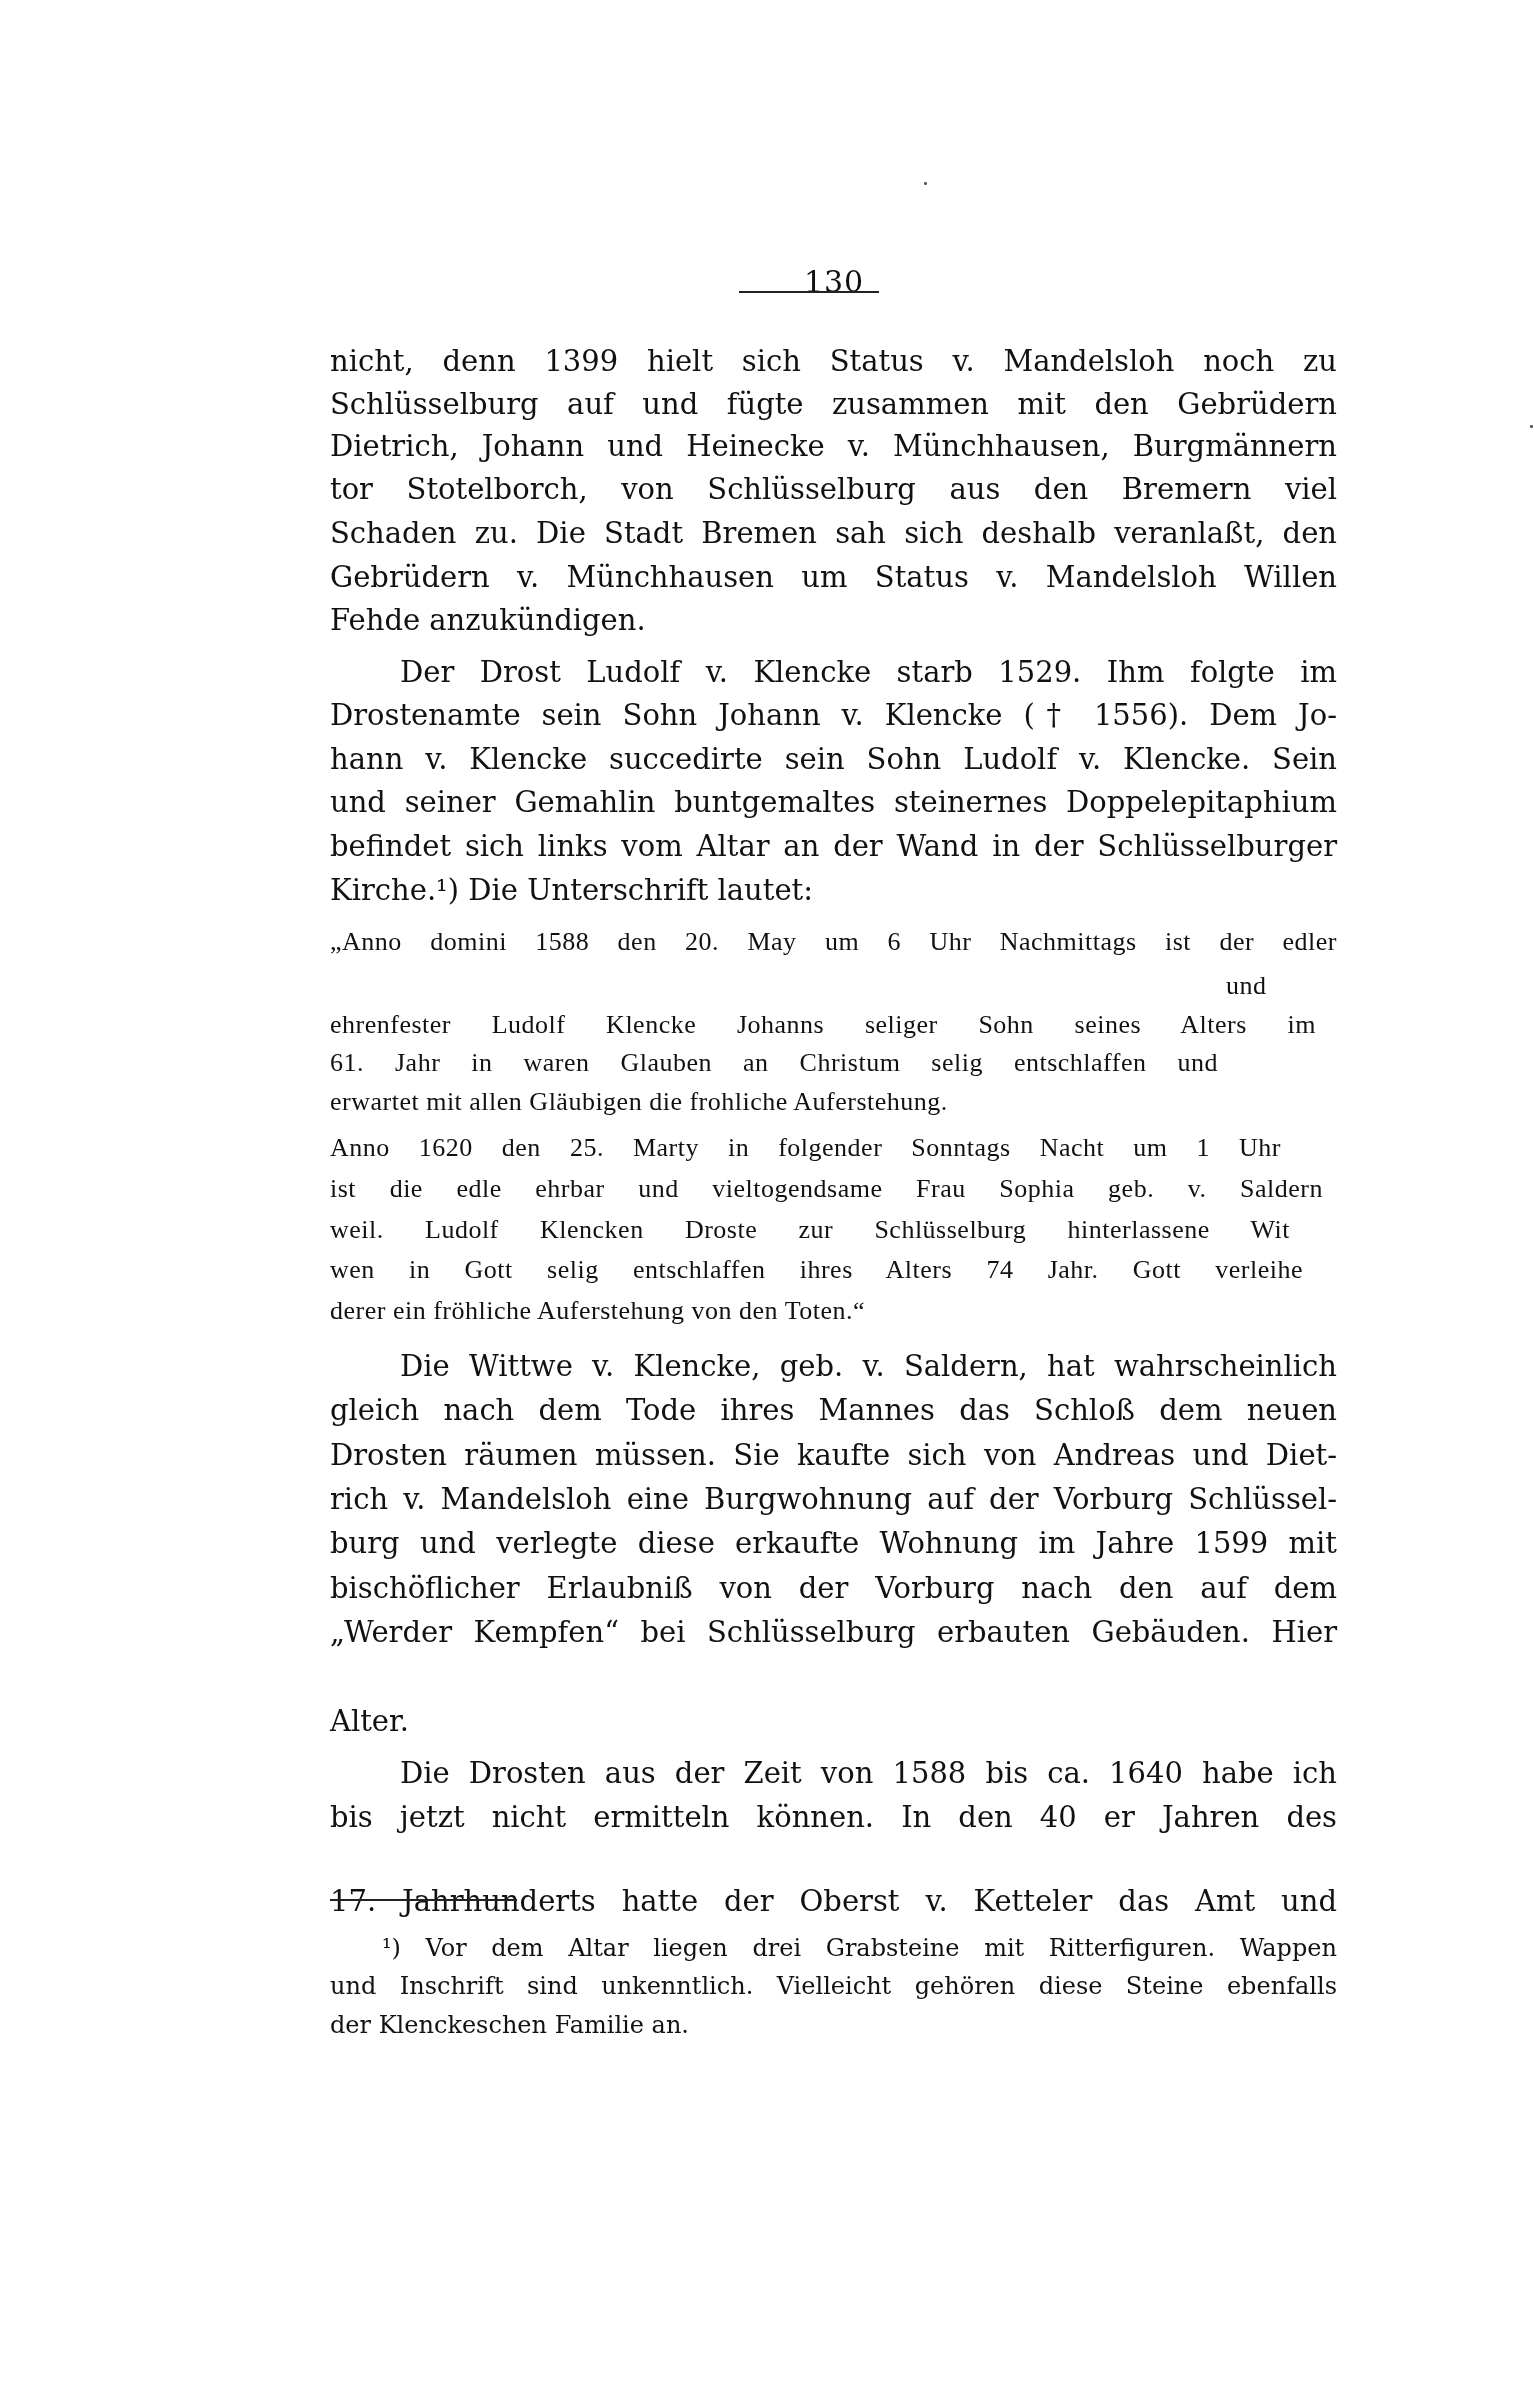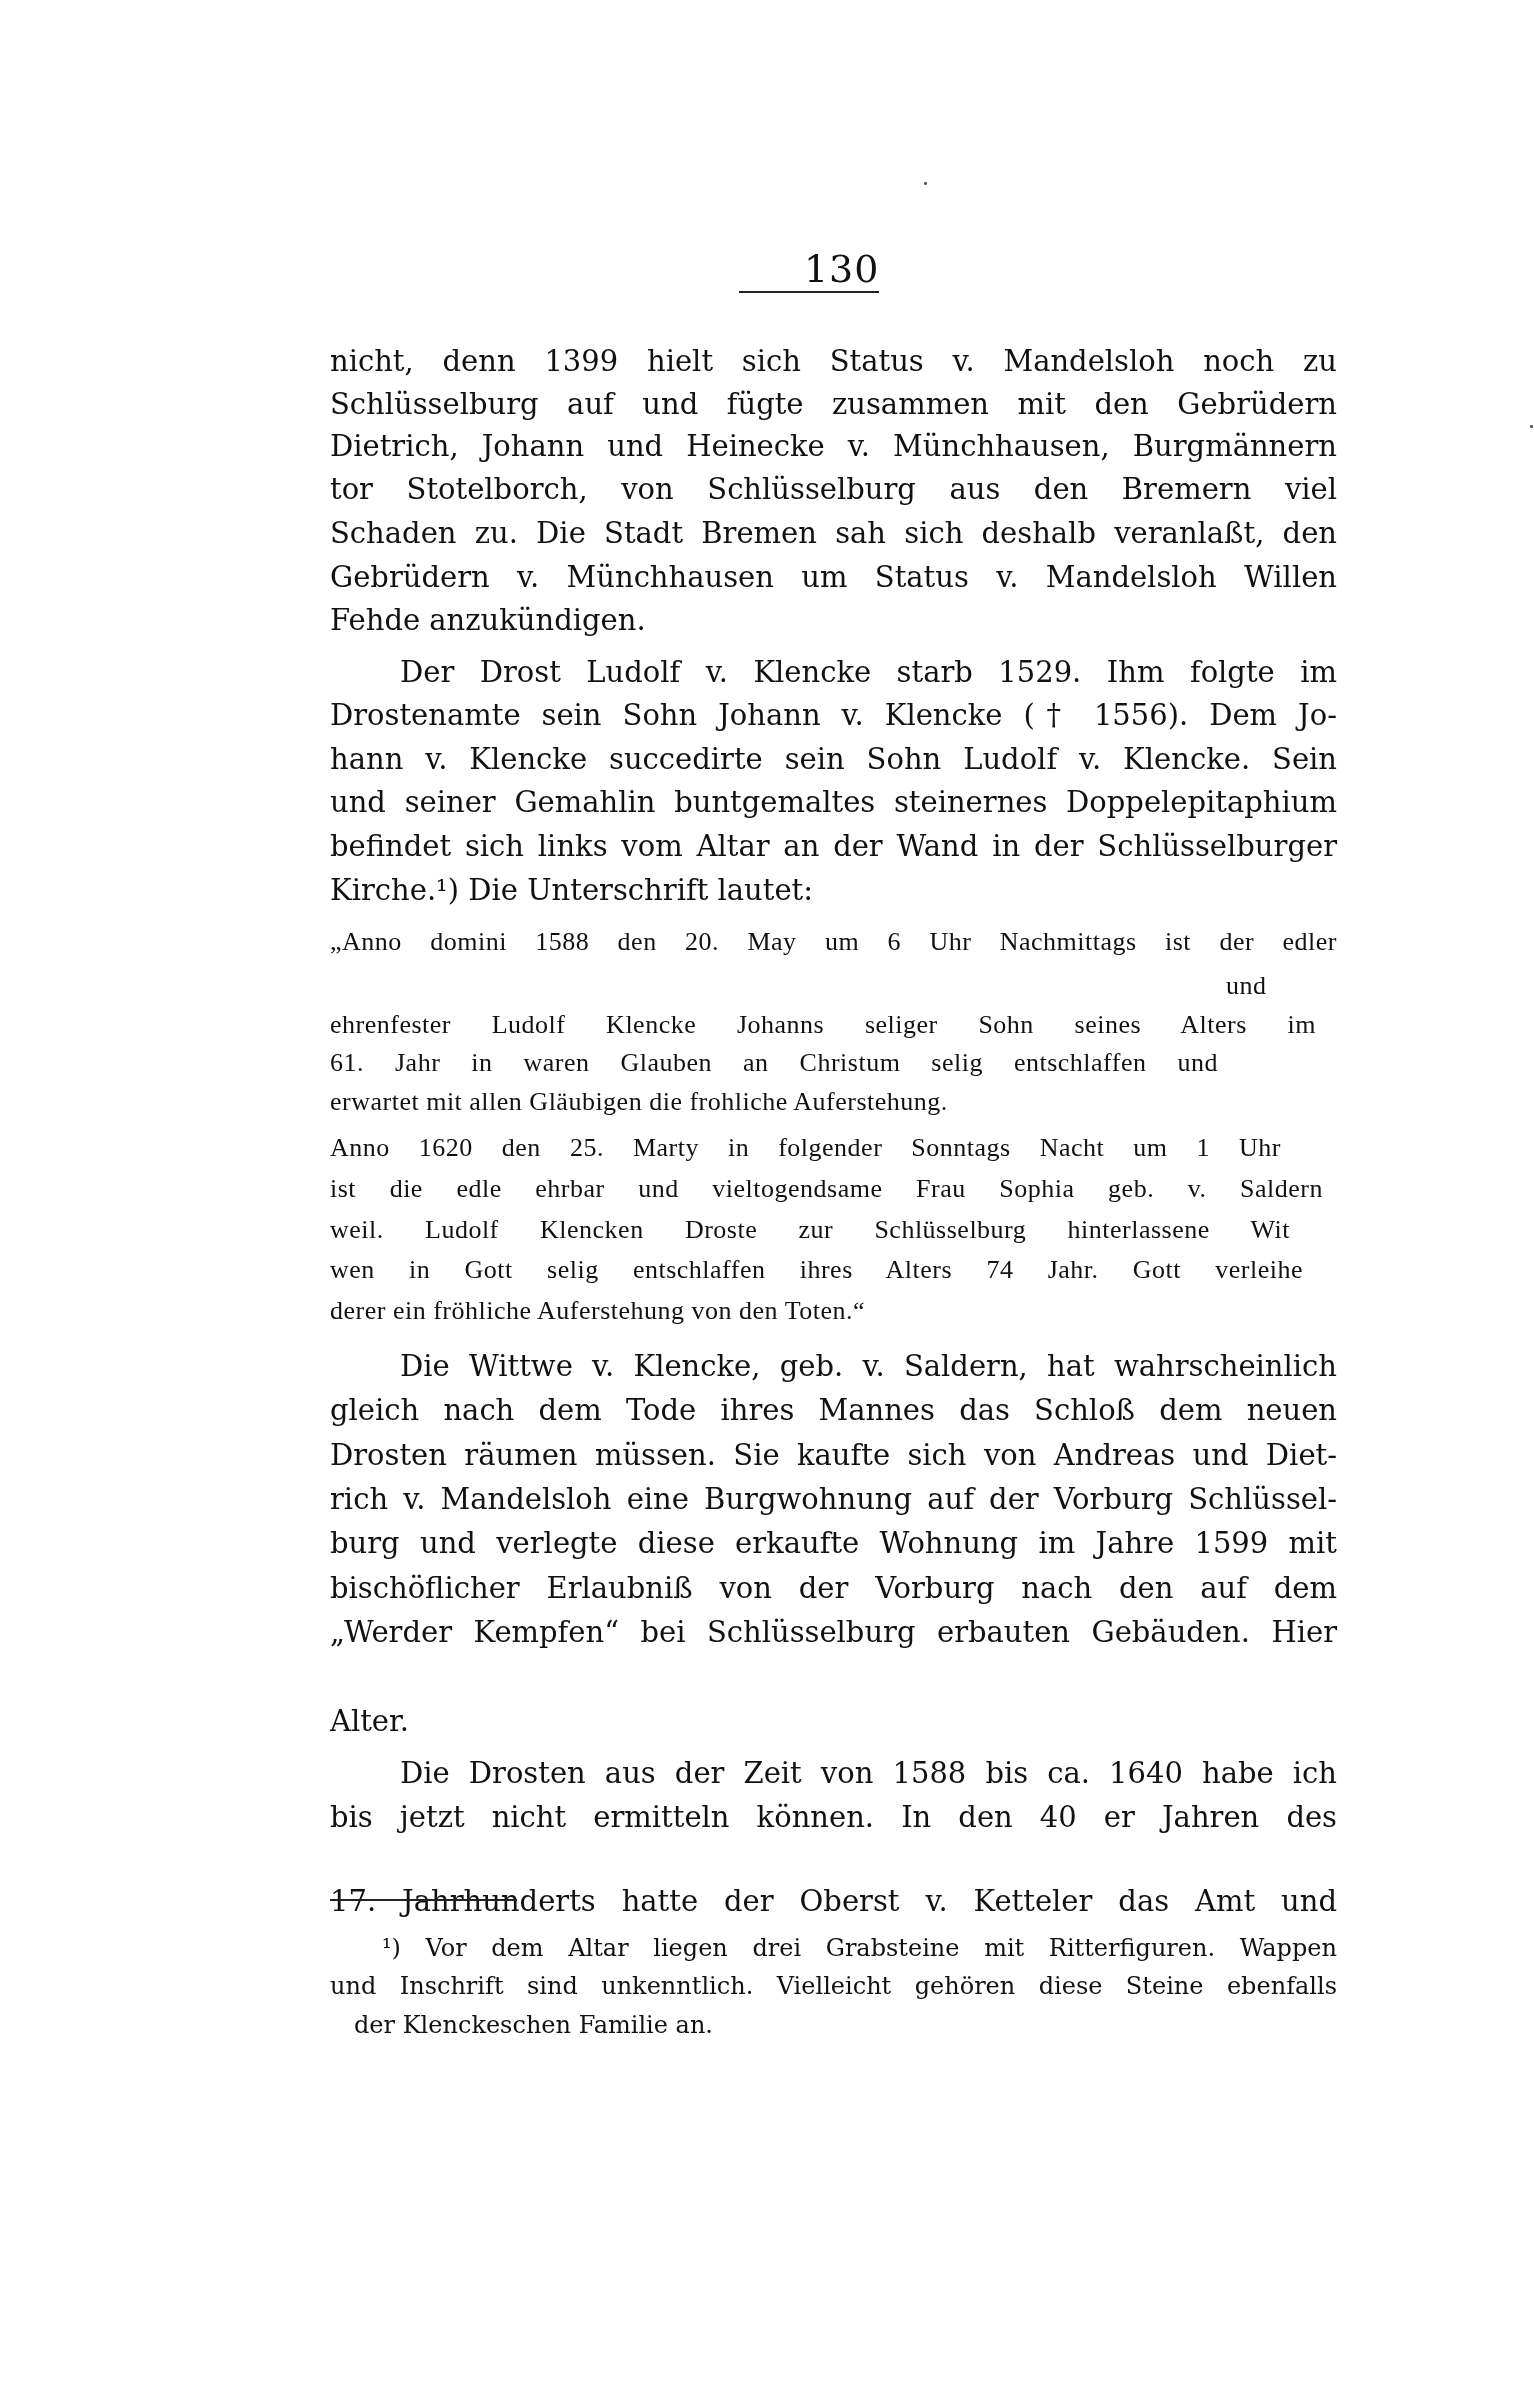--- a/index.html
+++ b/index.html
@@ -1,18 +1,18 @@
 <!DOCTYPE html>
 <html style="font-size:14.2px"><head>
 <meta charset="utf-8">
 <style>
   html, body { margin: 0; padding: 0; background: #ffffff; }
   body { width: 1534px; height: 2401px; position: relative; overflow: hidden; color: #111; }
   .page { position: absolute; left: 0; top: 0; width: 1534px; height: 2401px; }
-  .pnum { position: absolute; left: 804px; top: 247px; font-family: "DejaVu Serif", serif; font-size: 38px; letter-spacing: 0.9px; }
+  .pnum { position: absolute; left: 804px; top: 264px; font-family: "DejaVu Serif", serif; font-size: 30px; letter-spacing: 0.9px; }
   .hrule { position: absolute; left: 739px; top: 291px; width: 140px; height: 1.8px; background: #222; }
   .speck { position: absolute; width: 2.7px; height: 2.7px; background: #555; border-radius: 50%; }
   .line { position: absolute; left: 330px; width: 1007px; white-space: nowrap; font-family: "DejaVu Serif", serif; font-size: 29px; line-height: 36px; text-align: justify; text-align-last: justify; }
   .line.last { text-align-last: left; }
   .line.indent { left: 400px; width: 937px; }
   .q { position: absolute; left: 330px; width: 1007px; white-space: nowrap; font-family: "Liberation Serif", serif; font-size: 26px; line-height: 32px; letter-spacing: 0.5px; text-align: justify; text-align-last: justify; }
   .q.last { text-align-last: left; }
   .q.und { left: 1226px; width: 71px; text-align-last: left; }
   .fnrule { position: absolute; left: 330px; top: 1899px; width: 187px; height: 1.8px; background: #222; }
   .fn { position: absolute; left: 330px; width: 1007px; white-space: nowrap; font-family: "DejaVu Serif", serif; font-size: 24px; line-height: 30px; text-align: justify; text-align-last: justify; }
@@ -64,15 +64,15 @@
   <div class="line" style="top:1614px;">„Werder Kempfen“ bei Schlüsselburg erbauten Gebäuden.  Hier</div>
   <div class="line last" style="top:1703px;">Alter.</div>
 
   <div class="line indent" style="top:1755px;">Die Drosten aus der Zeit von 1588 bis ca. 1640 habe ich</div>
   <div class="line" style="top:1799px;">bis jetzt nicht ermitteln können.  In den 40 er Jahren des</div>
   <div class="line" style="top:1843px;margin-top:40px;">17. Jahrhunderts hatte der Oberst v. Ketteler das Amt und</div>
 
   <div class="fnrule"></div>
   <div class="fn indent" style="top:1933px;">¹)  Vor dem Altar liegen drei Grabsteine mit Ritterfiguren.  Wappen</div>
   <div class="fn" style="top:1971px;">und Inschrift sind unkenntlich.  Vielleicht gehören diese Steine ebenfalls</div>
-  <div class="fn last" style="top:2010px;margin-left:24px;">der Klenckeschen Familie an.</div>
+  <div class="fn last" style="top:2010px;">der Klenckeschen Familie an.</div>
 </div>
 
 
 </body></html>

